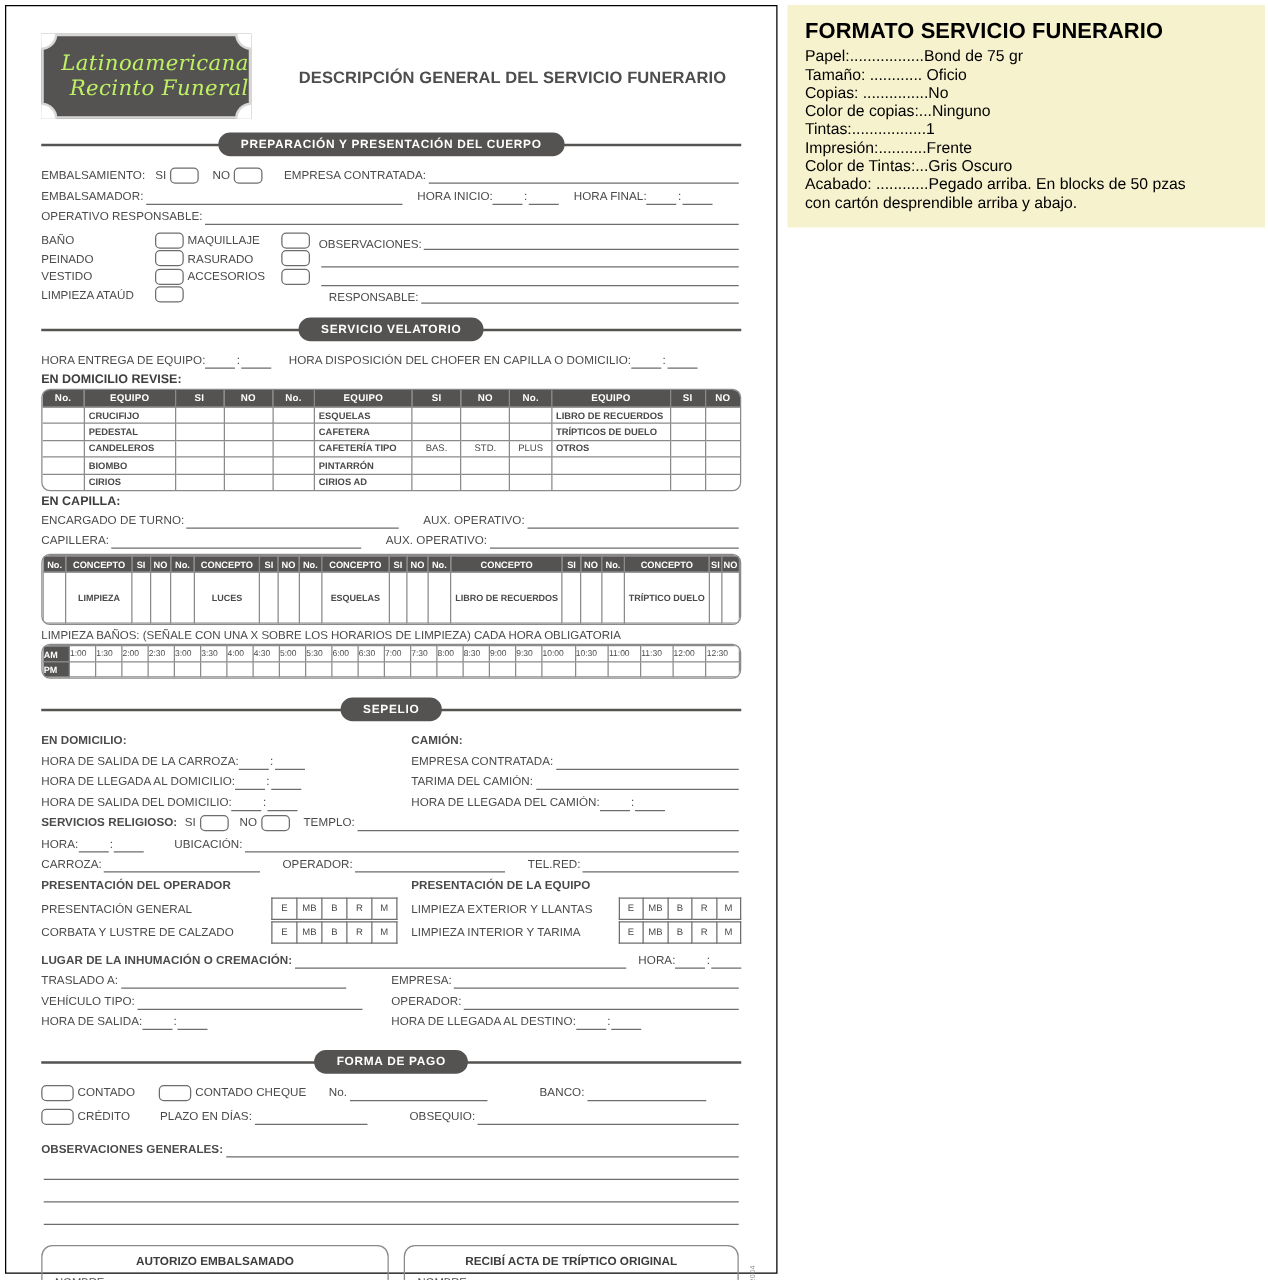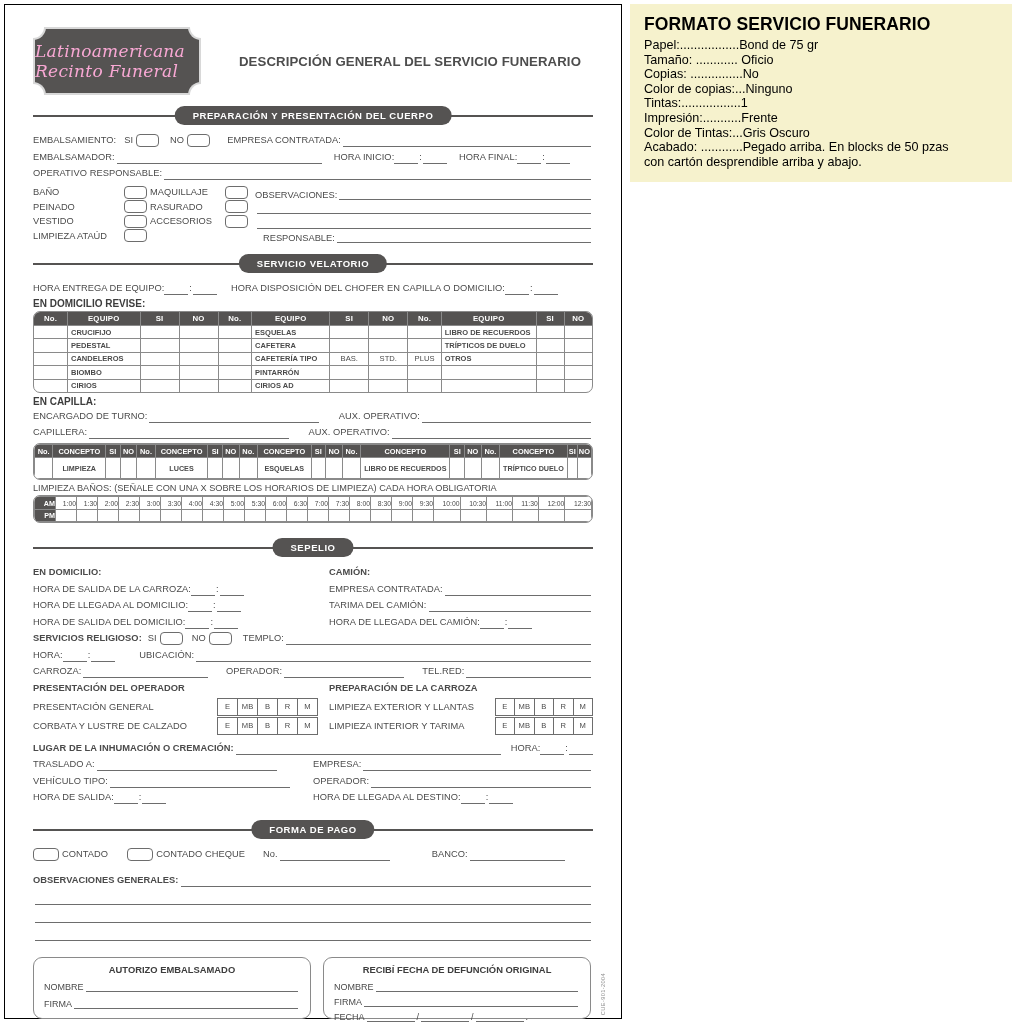--- a/index.html
+++ b/index.html
@@ -30,22 +30,22 @@
 
   
   .hdr { display: flex; align-items: center; gap: 14px; height: 72px; }
   .logo {
     position: relative;
     width: 168px; height: 68px;
     background: #555352;
     border: 2px solid #d8d8d8;
     box-sizing: border-box;
     display: flex; flex-direction: column;
-    align-items: flex-start; justify-content: center;
-    color: #f9a8d4;
+    align-items: flex-end; justify-content: center;
+    color: #bef264;
     font-family: "DejaVu Serif", serif;
     font-style: italic;
     line-height: 1.18;
     -webkit-font-smoothing: antialiased;
   }
   .logo .l1 { font-size: 17px; letter-spacing: .3px; }
   .logo .l2 { font-size: 17px; letter-spacing: .3px; }
   
   .logo::before, .logo::after {
     content: ""; position: absolute; width: 13px; height: 13px;
@@ -128,25 +128,25 @@
   .tblwrap table.grid tr:last-child td { border-bottom: none; }
 
   .subhdr { font-size: 10px; font-weight: bold; color: #3d3d3d; margin: 3px 0 2px 0; }
 
   
   table.cgrid { border-collapse: collapse; width: 100%; font-size: 7.3px; color: #4a4a4a; }
   table.cgrid th, table.cgrid td {
     border: 1px solid #8a8a8a; height: 12px; padding: 0 1px; text-align: center; white-space: nowrap;
   }
   table.cgrid th { background: #555352; color: #fff; font-weight: bold; font-size: 7.4px; }
-  table.cgrid td.cn { font-weight: bold; font-size: 7.2px; padding: 4px 3px; }
+  table.cgrid td.cn { font-weight: bold; font-size: 7.2px; padding: 14px 3px; }
 
   
   table.hgrid { border-collapse: collapse; width: 100%; font-size: 6.8px; color: #4a4a4a; }
-  table.hgrid td { border: 1px solid #8a8a8a; height: 11.5px; text-align: right; padding: 0; margin-left: 12px; }
+  table.hgrid td { border: 1px solid #8a8a8a; height: 11.5px; text-align: left; padding: 0; margin-left: 12px; }
   table.hgrid td.ampm { background: #555352; color: #fff; font-weight: bold; font-size: 7.2px; width: 20px; }
   .hnote { font-size: 9.2px; margin: 3px 0 2px 0; white-space: nowrap; }
 
   
   table.rate { border-collapse: collapse; font-size: 7.6px; color: #4a4a4a; }
   table.rate td { border: 1px solid #6d6d6d; width: 17px; height: 10.5px; text-align: center; }
 
   
   .twocol { display: flex; }
   .col { }
@@ -656,21 +656,21 @@
               <td>B</td>
               <td>R</td>
               <td>M</td>
             </tr>
                 </tbody>
               </table>
           </div>
         </div>
         <div class="col" style="flex:1">
           <div class="row">
-              <span class="lbl b">PREPARACIÓN DE LA CARROZA</span>
+              <span class="lbl b">PRESENTACIÓN DE LA EQUIPO</span>
             </div>
           <div class="row" style="align-items:center;margin-bottom:1.5px">
             <span class="lbl" style="width:170px">LIMPIEZA EXTERIOR Y LLANTAS</span>
             <table class="rate">
                 <tbody>
                   <tr>
               <td>E</td>
               <td>MB</td>
               <td>B</td>
               <td>R</td>
@@ -759,20 +759,30 @@
         <span class="cbox wide"></span>
         <span class="lbl">CONTADO CHEQUE</span>
         <span class="sp" style="width:18px"></span>
         <span class="lbl">No.</span>
         <span class="fill" style="max-width:110px"></span>
         <span class="sp" style="width:40px"></span>
         <span class="lbl">BANCO:</span>
         <span class="fill" style="max-width:95px"></span>
       </div>
 
+      <div class="row">
+        <span class="cbox wide" style="margin-left:0"></span>
+        <span class="lbl">CRÉDITO</span>
+        <span class="sp" style="width:24px"></span>
+        <span class="lbl">PLAZO EN DÍAS:</span>
+        <span class="fill" style="max-width:90px"></span>
+        <span class="sp" style="width:32px"></span>
+        <span class="lbl">OBSEQUIO:</span>
+        <span class="fill"></span>
+      </div>
 
       <div class="row" style="margin-top:12px">
         <span class="lbl b">OBSERVACIONES GENERALES:</span>
         <span class="fill"></span>
       </div>
       <div class="row" style="margin-top:6px">
           <span class="fill"></span>
         </div>
       <div class="row" style="margin-top:6px">
           <span class="fill"></span>
@@ -788,21 +798,21 @@
             <span class="lbl">NOMBRE</span>
             <span class="fill"></span>
           </div>
           <div class="sigrow">
             <span class="lbl">FIRMA</span>
             <span class="fill"></span>
           </div>
         </div>
 
         <div class="sigbox" style="width:268px;height:62px">
-          <div class="sigtitle">RECIBÍ FECHA DE DEFUNCIÓN ORIGINAL</div>
+          <div class="sigtitle">RECIBÍ ACTA DE TRÍPTICO ORIGINAL</div>
           <div class="sigrow" style="margin-bottom:3px">
             <span class="lbl">NOMBRE</span>
             <span class="fill"></span>
           </div>
           <div class="sigrow" style="margin-bottom:3px">
             <span class="lbl">FIRMA</span>
             <span class="fill"></span>
           </div>
           <div class="sigrow">
             <span class="lbl">FECHA</span>

